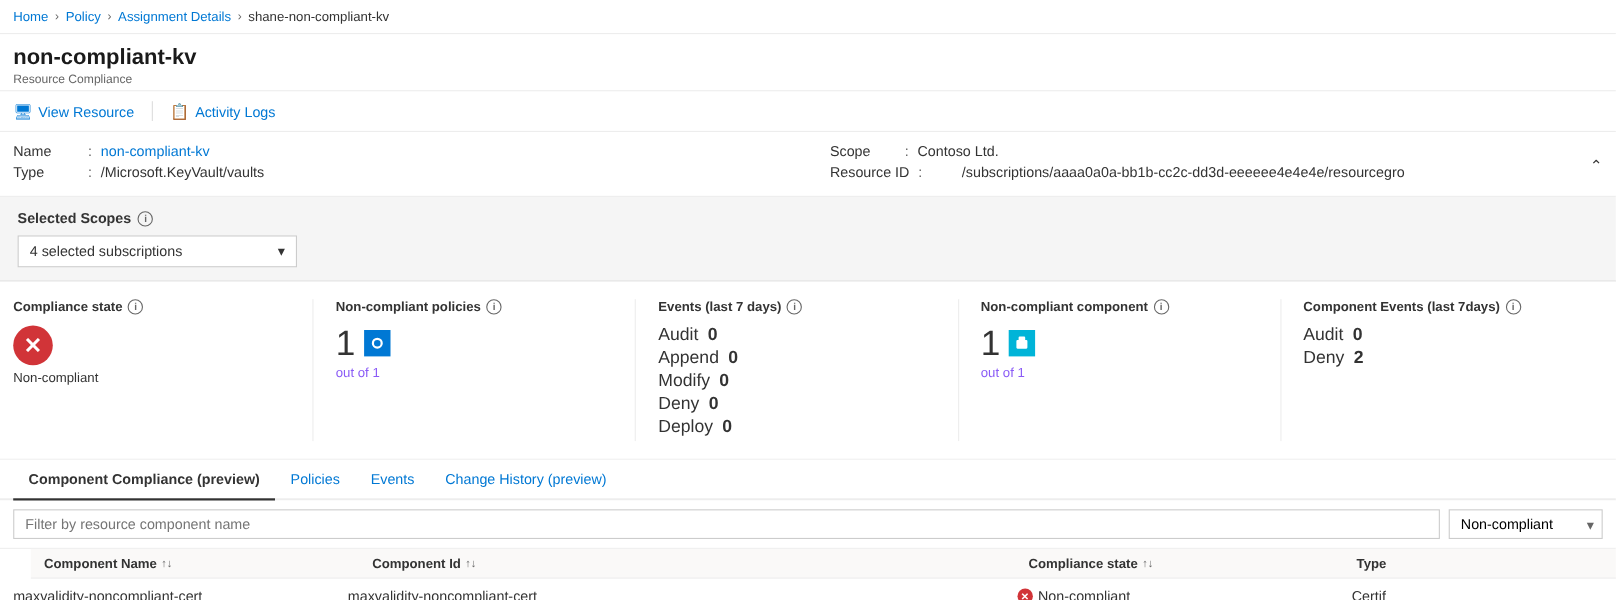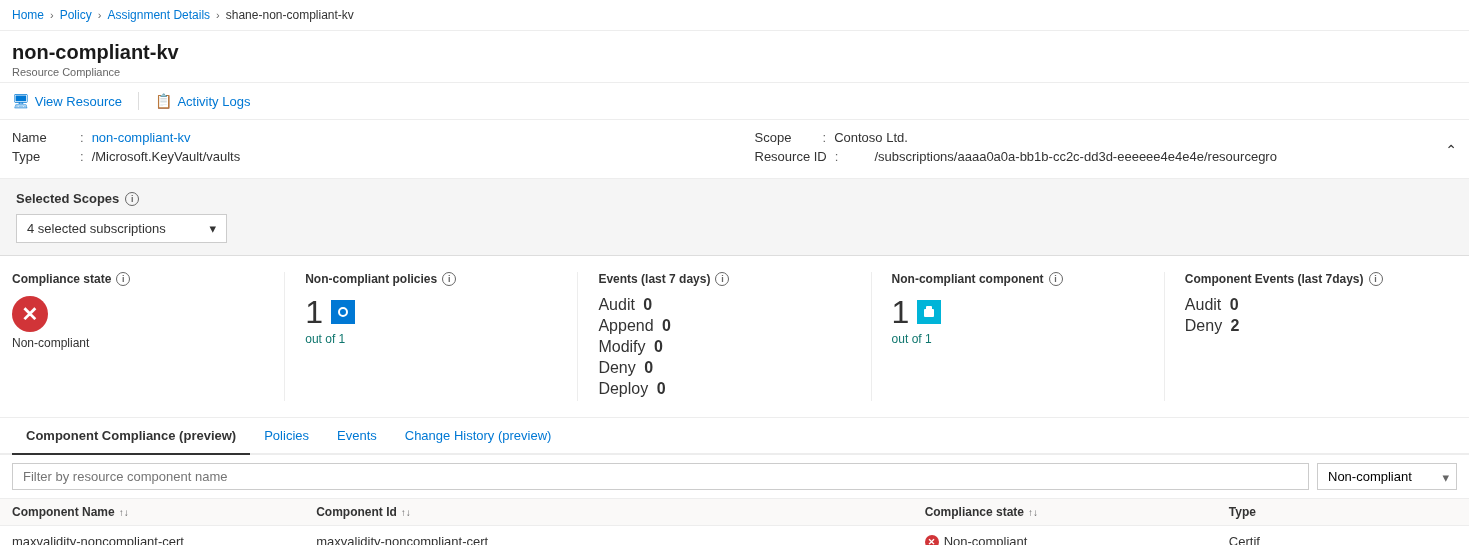--- a/index.html
+++ b/index.html
@@ -57,37 +57,37 @@
       font-size: 13px; font-weight: 600; margin-bottom: 8px; display: flex; align-items: center; gap: 6px;
     }
     .info-icon {
       display: inline-flex; align-items: center; justify-content: center;
       width: 14px; height: 14px; border-radius: 50%; border: 1px solid #666;
       font-size: 9px; color: #666; cursor: pointer;
     }
     .scope-dropdown {
       display: flex; align-items: center; justify-content: space-between;
       background: #fff; border: 1px solid #ccc; padding: 6px 10px;
-      width: 211px; cursor: pointer; font-size: 13px;
+      width: 254px; cursor: pointer; font-size: 13px;
     }
 
     
     .stats-section {
       display: flex; padding: 16px 12px; gap: 0; border-bottom: 1px solid #ededed;
       background: #fff;
     }
     .stat-block { flex: 1; padding-right: 20px; }
     .stat-block + .stat-block { border-left: 1px solid #ededed; padding-left: 20px; }
     .stat-title {
       font-size: 12px; font-weight: 600; color: #333; margin-bottom: 10px;
       display: flex; align-items: center; gap: 5px;
     }
     .stat-main { display: flex; align-items: center; gap: 8px; margin-bottom: 4px; }
     .stat-number { font-size: 32px; font-weight: 300; color: #333; line-height: 1; }
-    .stat-sub { font-size: 12px; color: #0f766e; margin-top: 4px; }
+    .stat-sub { font-size: 12px; color: #8b5cf6; margin-top: 4px; }
 
     
     .error-circle {
       width: 36px; height: 36px; border-radius: 50%; background: #d13438;
       display: flex; align-items: center; justify-content: center;
       color: white; font-size: 20px; font-weight: 700;
     }
 
     
     .policy-icon {
@@ -143,21 +143,21 @@
     .filter-select-wrapper { position: relative; }
     .filter-select-wrapper::after {
       content: '▾'; position: absolute; right: 8px; top: 50%;
       transform: translateY(-50%); pointer-events: none; color: #666;
     }
 
     
     .table-section { background: #fff; }
     .table-header {
       display: flex; padding: 6px 12px; background: #faf9f8;
-      border-bottom: 1px solid #ededed; font-size: 12px; font-weight: 600;
+      border-bottom: 1px solid #ededed; font-size: 12px; font-weight: 600; margin-left: 28px;
     }
     .table-row-data {
       display: flex; padding: 8px 12px; border-bottom: 1px solid #f0f0f0;
       font-size: 13px; align-items: center;
     }
     .col-name { flex: 2; display: flex; align-items: center; gap: 4px; }
     .col-id { flex: 4; }
     .col-compliance { flex: 2; display: flex; align-items: center; gap: 5px; }
     .col-type { flex: 1.5; }
     .sort-icon { color: #666; font-size: 10px; cursor: pointer; }

